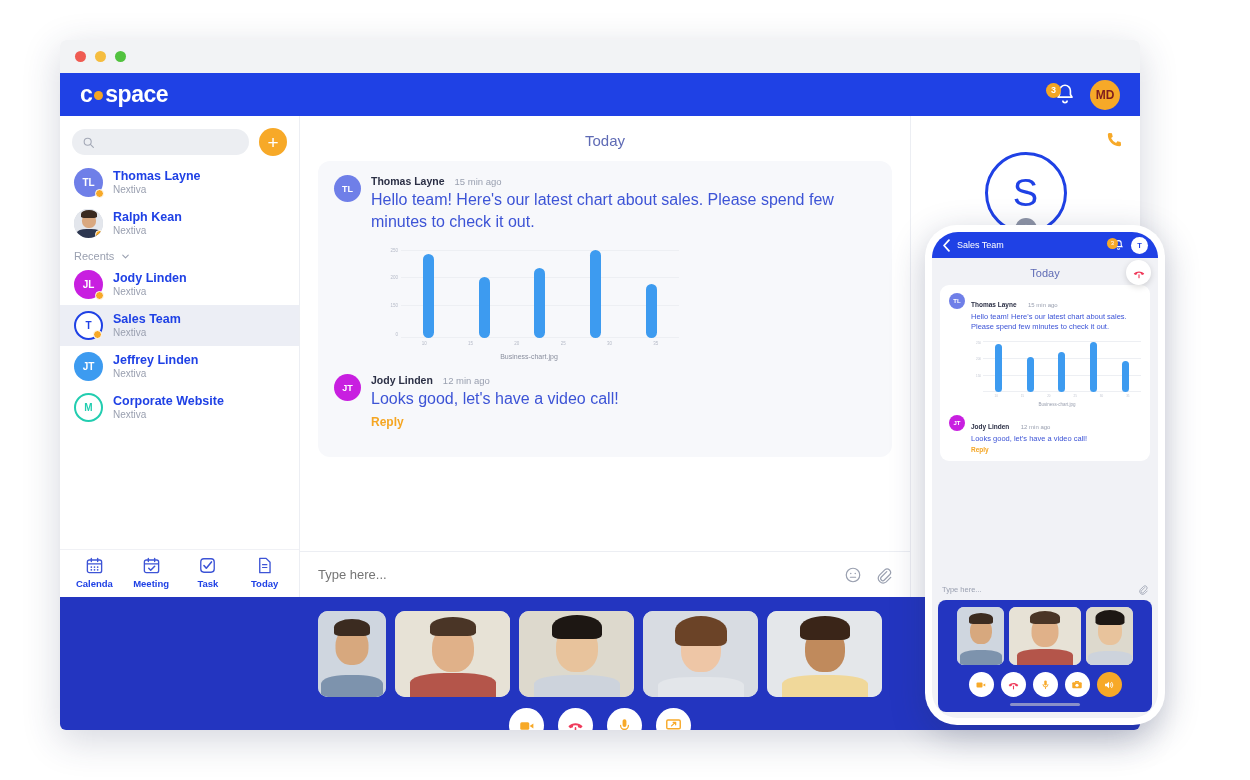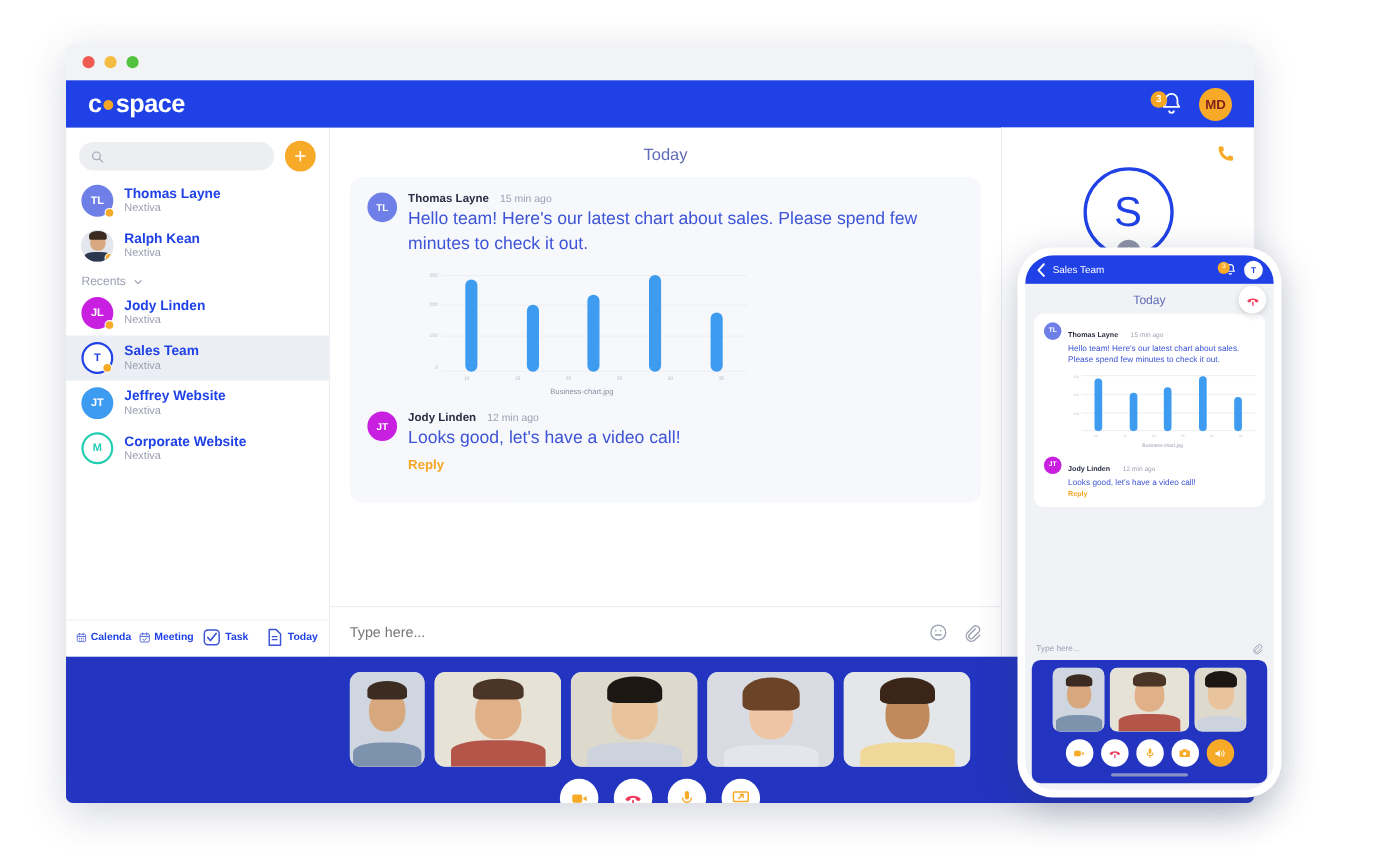--- a/index.html
+++ b/index.html
@@ -107,21 +107,21 @@
   }
   .ava.photo { overflow: hidden; background: #cfd4de; }
   .cname { font-size: 12.5px; color: #1f41e5; font-weight: 700; line-height: 1.25; }
   .csub { font-size: 10px; color: #9aa0b0; line-height: 1.2; }
 
   .sidebar-nav {
     display: flex; justify-content: space-around; align-items: flex-end;
     padding: 6px 6px 8px 6px; border-top: 1px solid #f0f1f5;
   }
   .navitem {
-    display: flex; flex-direction: row; align-items: center; gap: 3px;
+    display: flex; flex-direction: column; align-items: center; gap: 3px;
     cursor: pointer; width: 50px;
   }
   .navitem .lbl { font-size: 9.5px; color: #1f41e5; font-weight: 700; }
 
   
   .chat { flex: 1; background: #fff; display: flex; flex-direction: column; min-width: 0; }
   .chat-scroll { flex: 1; padding: 10px 18px 0 18px; overflow: hidden; }
   .day-sep { text-align: center; font-size: 15px; color: #5f6bb5; padding: 6px 0 12px 0; }
   .msg-card {
     background: #f7f8fb; border-radius: 12px; padding: 14px 16px 18px 16px;
@@ -398,21 +398,21 @@
               <div class="csub">Nextiva</div>
             </div>
           </div>
 
 
           <div class="contact">
             <div class="ava" style="background:#3d9bf0">
               <span>JT</span>
             </div>
             <div>
-              <div class="cname">Jeffrey Website</div>
+              <div class="cname">Jeffrey Linden</div>
               <div class="csub">Nextiva</div>
             </div>
           </div>
 
           <div class="contact">
             <div class="ava" style="background:#fff;border:2px solid #22cdb0;color:#22cdb0">
               <span>M</span>
             </div>
             <div>
               <div class="cname">Corporate Website</div>

